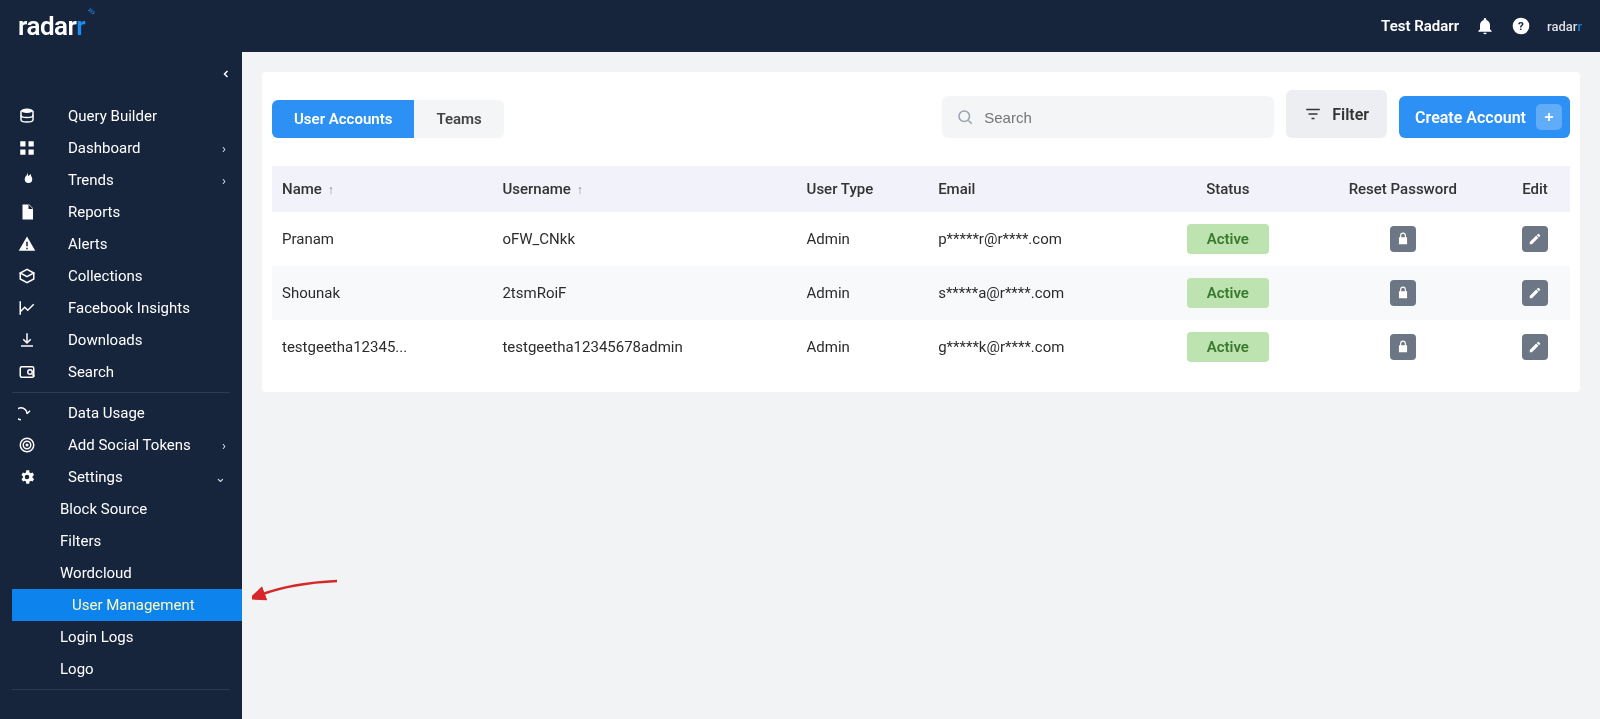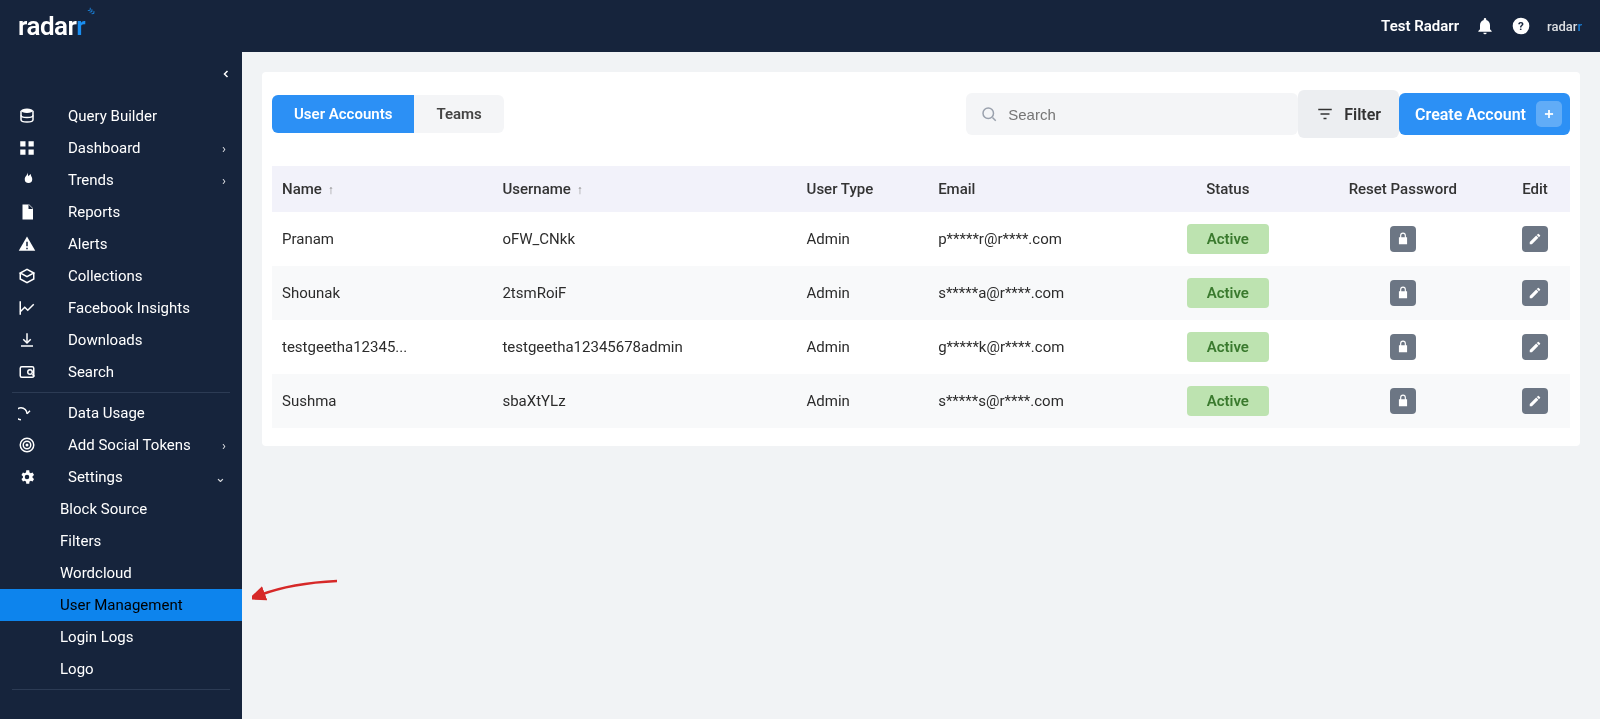--- a/index.html
+++ b/index.html
@@ -78,21 +78,22 @@
   }
   .nav-item .nv-ic { width: 22px; display: flex; justify-content: center; }
   .nav-item .chev { margin-left: auto; font-size: 13px; opacity: .85; }
   .nav-divider { height: 1px; background: #2c3b54; margin: 4px 12px; }
   .sub-item {
     padding: 7px 10px 7px 60px;
     cursor: pointer;
   }
   .sub-item.active {
     background: #0d84ed;
-    color: #000000;
+    color: #fef9c3;
+    margin-left: 12px;
   }
   
   .arrow-annot {
     position: absolute;
     left: 252px;
     top: 573px;
     color: #d62828;
     pointer-events: none;
   }
   
@@ -102,21 +103,22 @@
     overflow: auto;
     position: relative;
   }
   .card {
     background: #fff;
     border-radius: 4px;
     padding: 18px 10px;
   }
   .controls {
     display: flex;
-    align-items: center;
+    align-items: flex-end;
+    gap: 12px;
   }
   .tabs-wrap {
     display: flex;
     background: #f4f5f7;
     border-radius: 6px;
     overflow: hidden;
   }
   .tab {
     padding: 10px 22px;
     font-size: 15px;
@@ -494,35 +496,18 @@
                     <svg width="14" height="14" viewBox="0 0 24 24" fill="#fff">
                       <path d="M12 1a5 5 0 0 0-5 5v3H5v12h14V9h-2V6a5 5 0 0 0-5-5zm-3 8V6a3 3 0 1 1 6 0v3H9z"></path>
                     </svg>
                   </span></td>
                 <td><span class="action-btn">
                     <svg width="14" height="14" viewBox="0 0 24 24" fill="#fff">
                       <path d="M3 17.25V21h3.75L17.81 9.94l-3.75-3.75L3 17.25zM20.71 7.04a1 1 0 0 0 0-1.41l-2.34-2.34a1 1 0 0 0-1.41 0l-1.83 1.83 3.75 3.75 1.83-1.83z"></path>
                     </svg>
                   </span></td>
               </tr>
-              <tr>
-                <td>Sushma</td>
-                <td>sbaXtYLz</td>
-                <td>Admin</td>
-                <td>s*****s@r****.com</td>
-                <td><span class="badge">Active</span></td>
-                <td><span class="action-btn">
-                    <svg width="14" height="14" viewBox="0 0 24 24" fill="#fff">
-                      <path d="M12 1a5 5 0 0 0-5 5v3H5v12h14V9h-2V6a5 5 0 0 0-5-5zm-3 8V6a3 3 0 1 1 6 0v3H9z"></path>
-                    </svg>
-                  </span></td>
-                <td><span class="action-btn">
-                    <svg width="14" height="14" viewBox="0 0 24 24" fill="#fff">
-                      <path d="M3 17.25V21h3.75L17.81 9.94l-3.75-3.75L3 17.25zM20.71 7.04a1 1 0 0 0 0-1.41l-2.34-2.34a1 1 0 0 0-1.41 0l-1.83 1.83 3.75 3.75 1.83-1.83z"></path>
-                    </svg>
-                  </span></td>
-              </tr>
             </tbody>
         </table>
       </div>
     </div>
   </div>
 </div>
 
 </body></html>

